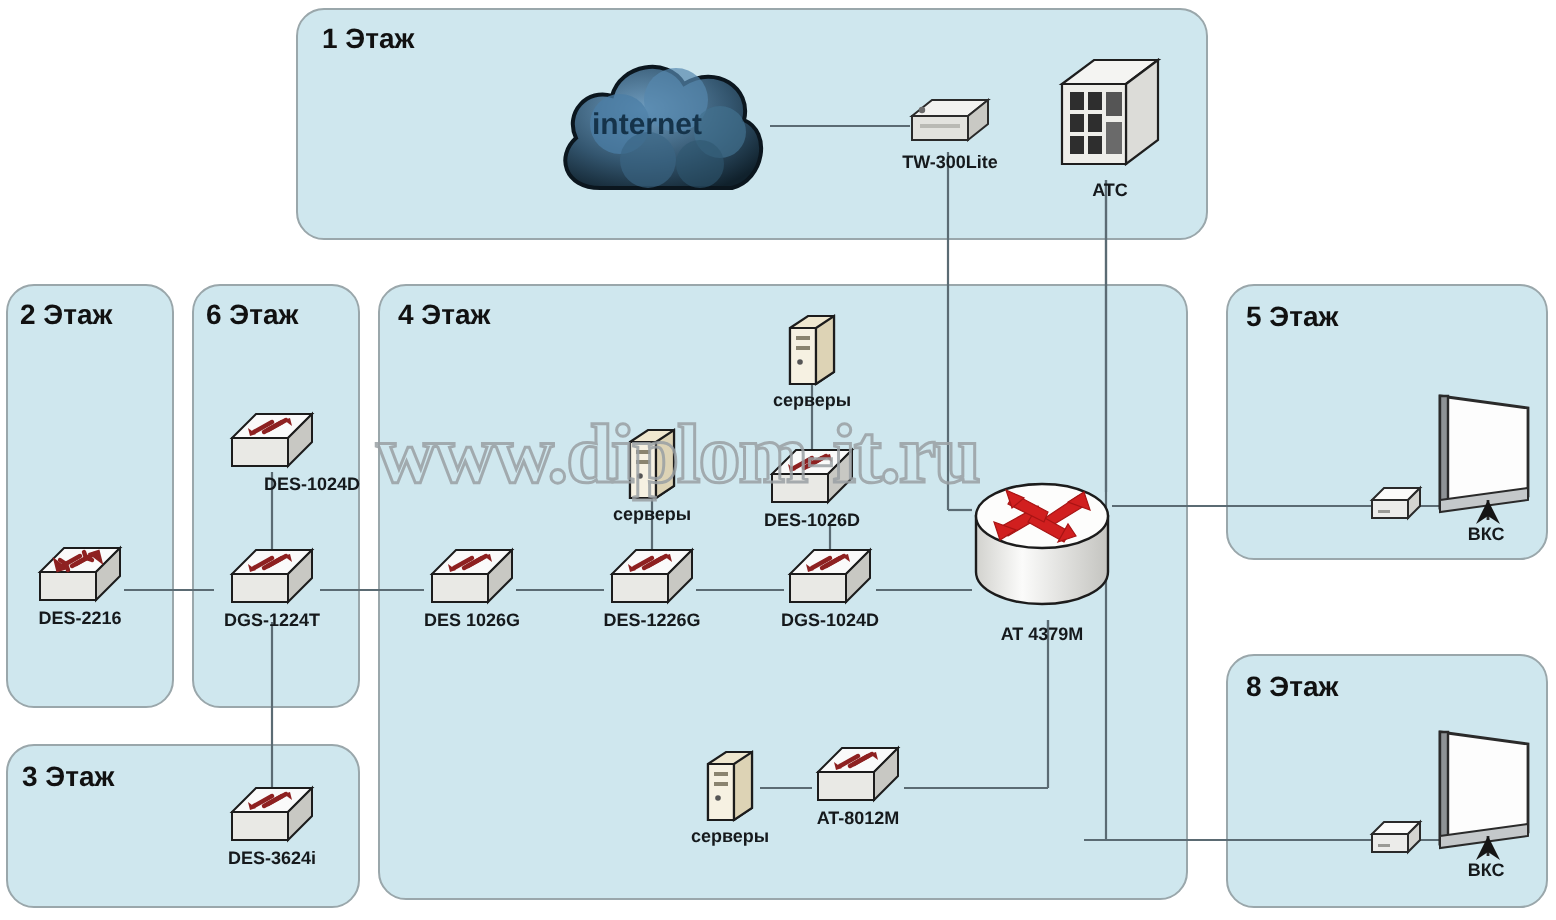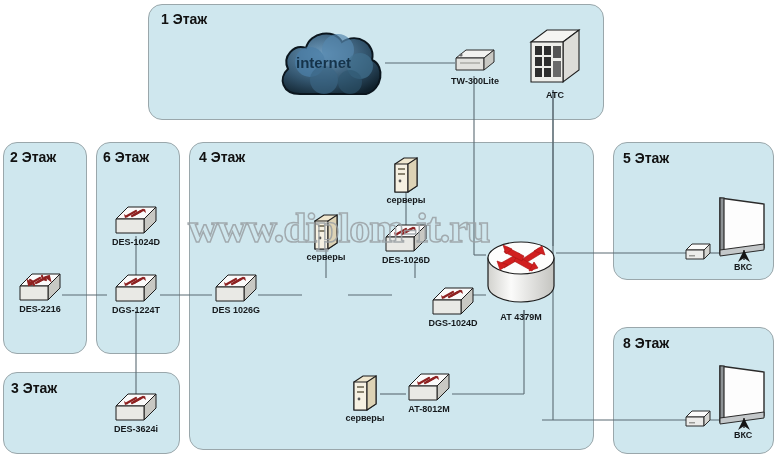--- a/index.html
+++ b/index.html
@@ -207,21 +207,21 @@
       <g stroke="#8e2121" stroke-width="2.2" fill="none" stroke-linecap="round">
         <path d="M15,13 L24,8"></path>
           <path d="M20,13 L29,8"></path>
           <path d="M22,12 L31,7"></path>
       </g>
       <g fill="#8e2121">
           <polygon points="16,14 12,11 13,15"></polygon>
           <polygon points="30,7 34,10 33,6"></polygon>
         </g>
     </svg>
-    <div class="node-label" style="top:34px;">DES-1024D</div>
+    <div class="node-label" style="top:34px;margin-left:20px;">DES-1024D</div>
   </div>
 
   <div class="node" style="left:112px;top:271px;width:48px;height:48px;">
     <svg width="48" height="34" viewBox="0 0 48 34">
       <polygon points="4,16 16,4 44,4 32,16" fill="#fafafa" stroke="#1c1c1c" stroke-width="1"></polygon>
       <polygon points="32,16 44,4 44,18 32,30" fill="#c8c8c3" stroke="#1c1c1c" stroke-width="1"></polygon>
       <polygon points="4,16 32,16 32,30 4,30" fill="#e9e9e5" stroke="#1c1c1c" stroke-width="1"></polygon>
       <g stroke="#8e2121" stroke-width="2.2" fill="none" stroke-linecap="round">
         <path d="M15,13 L24,8"></path>
           <path d="M20,13 L29,8"></path>
@@ -264,22 +264,39 @@
           <path d="M22,12 L31,7"></path>
       </g>
       <g fill="#8e2121">
           <polygon points="16,14 12,11 13,15"></polygon>
           <polygon points="30,7 34,10 33,6"></polygon>
         </g>
     </svg>
     <div class="node-label" style="top:34px;">DES 1026G</div>
   </div>
 
-
-  <div class="node" style="left:391px;top:284px;width:48px;height:48px;margin-left:38px;">
+  <div class="node" style="left:302px;top:271px;width:48px;height:48px;">
+    <svg width="48" height="34" viewBox="0 0 48 34">
+      <polygon points="4,16 16,4 44,4 32,16" fill="#fafafa" stroke="#1c1c1c" stroke-width="1"></polygon>
+      <polygon points="32,16 44,4 44,18 32,30" fill="#c8c8c3" stroke="#1c1c1c" stroke-width="1"></polygon>
+      <polygon points="4,16 32,16 32,30 4,30" fill="#e9e9e5" stroke="#1c1c1c" stroke-width="1"></polygon>
+      <g stroke="#8e2121" stroke-width="2.2" fill="none" stroke-linecap="round">
+        <path d="M15,13 L24,8"></path>
+          <path d="M20,13 L29,8"></path>
+          <path d="M22,12 L31,7"></path>
+      </g>
+      <g fill="#8e2121">
+          <polygon points="16,14 12,11 13,15"></polygon>
+          <polygon points="30,7 34,10 33,6"></polygon>
+        </g>
+    </svg>
+    <div class="node-label" style="top:34px;">DES-1226G</div>
+  </div>
+
+  <div class="node" style="left:391px;top:271px;width:48px;height:48px;">
     <svg width="48" height="34" viewBox="0 0 48 34">
       <polygon points="4,16 16,4 44,4 32,16" fill="#fafafa" stroke="#1c1c1c" stroke-width="1"></polygon>
       <polygon points="32,16 44,4 44,18 32,30" fill="#c8c8c3" stroke="#1c1c1c" stroke-width="1"></polygon>
       <polygon points="4,16 32,16 32,30 4,30" fill="#e9e9e5" stroke="#1c1c1c" stroke-width="1"></polygon>
       <g stroke="#8e2121" stroke-width="2.2" fill="none" stroke-linecap="round">
         <path d="M15,13 L24,8"></path>
           <path d="M20,13 L29,8"></path>
           <path d="M22,12 L31,7"></path>
       </g>
       <g fill="#8e2121">

